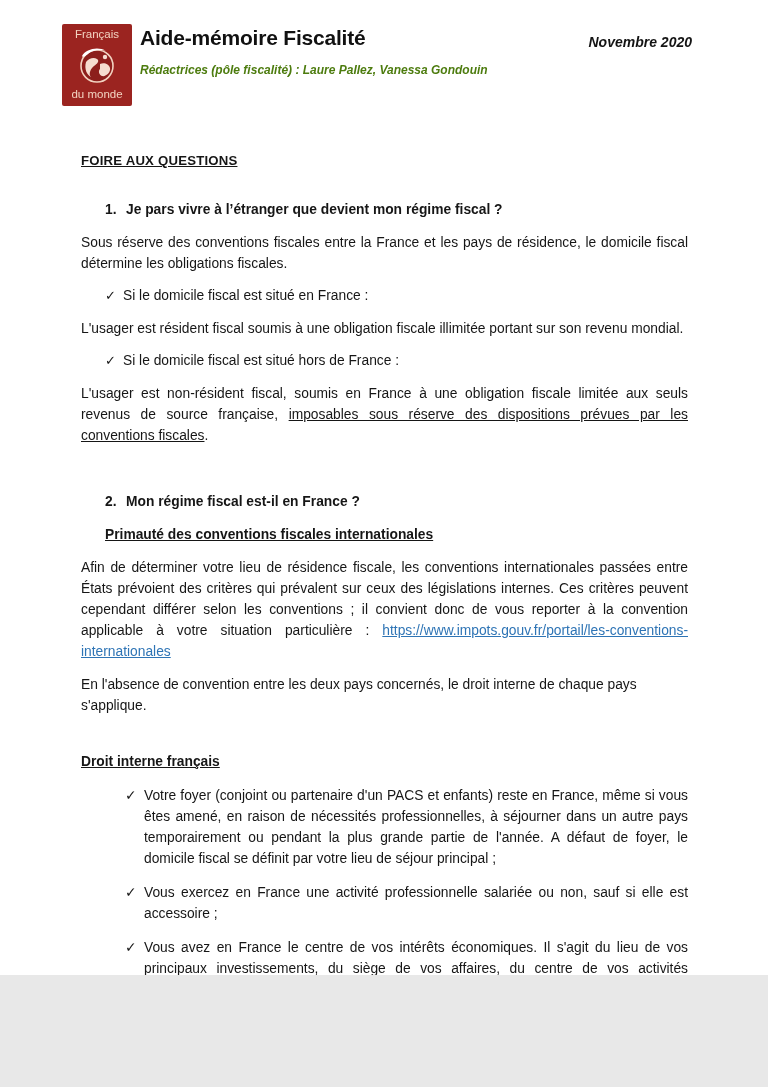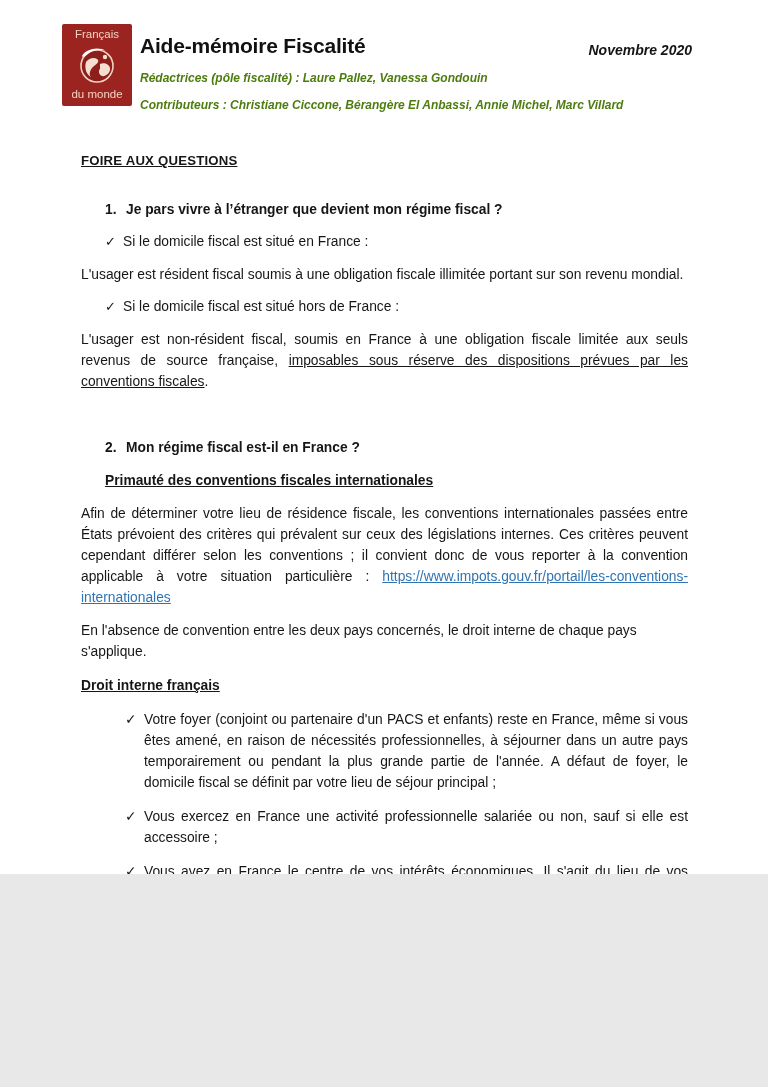--- a/index.html
+++ b/index.html
@@ -1,55 +1,55 @@
 <!DOCTYPE html>
 <html><head>
 <meta charset="utf-8">
 <style>
   * { margin:0; padding:0; box-sizing:border-box; }
   html,body { background:#e8e8e8; }
   body { font-family:"Liberation Sans", sans-serif; }
   .page {
-    position:relative; width:768px; height:874px;
+    position:relative; width:768px; height:975px;
     background:#ffffff; margin:0 auto; overflow:hidden;
     color:#141414;
   }
 
   
   .logo {
     position:absolute; left:62px; top:24px; width:70px; height:82px;
     background:#9b2420; border-radius:2px;
     display:flex; flex-direction:column; align-items:center; justify-content:space-between;
     padding:5px 2px 6px;
   }
   .logo-word { color:#f2d2c0; font-size:11.5px; line-height:11px; }
   .logo svg { display:block; }
 
   .header-text { position:absolute; left:140px; top:26px; right:76px; }
   .title-row { display:flex; justify-content:space-between; align-items:flex-end; }
   .doc-title { font-size:21px; font-weight:bold; letter-spacing:-0.2px; color:#111; }
-  .doc-date { font-size:14px; font-weight:bold; font-style:italic; margin-top:16px; white-space:nowrap; }
+  .doc-date { font-size:14px; font-weight:bold; font-style:italic; margin-top:8px; white-space:nowrap; }
   .subtitle { font-size:12px; font-weight:bold; font-style:italic; margin-top:13px; line-height:14px; color:#4d7c0f; }
   .subtitle:first-of-type { margin-top:7px; }
 
   
   .content {
     position:absolute; left:81px; top:150px; width:607px;
     font-size:13.8px; line-height:21px; color:#161616;
   }
   .section-heading { font-weight:bold; text-decoration:underline; font-size:13.2px; letter-spacing:0.2px; }
   .q-heading { display:flex; font-weight:bold; margin:28px 0 0 24px; }
   .q-heading.q2 { margin-top:45px; }
   .q-num { width:21px; flex:0 0 21px; }
   p { margin-top:12px; }
   .just { text-align:justify; }
   .check-row { display:flex; margin:11px 0 0 24px; }
   .check-row .check { width:18px; flex:0 0 18px; font-size:13px; }
   .u { text-decoration:underline; }
-  .sub-heading { font-weight:bold; text-decoration:underline; margin-top:13px; }
+  .sub-heading { font-weight:bold; text-decoration:underline; margin-top:35px; }
   .sub-heading.first { margin-top:12px;padding-left:24px; }
   a.link { color:#2e74b5; text-decoration:underline; word-break:break-word; cursor:pointer; }
   .bullet-row { display:flex; margin:13px 0 0 44px; text-align:justify; }
   .bullet-row .check { width:19px; flex:0 0 19px; }
   .footnote { margin-top:14px; }
 
   
   .footer {
     position:absolute; left:0; right:0; top:982px;
     display:flex; flex-direction:column; align-items:center;
@@ -84,32 +84,32 @@
     </svg>
     <div class="logo-word">du monde</div>
   </div>
 
   <div class="header-text">
     <div class="title-row">
       <div class="doc-title">Aide-mémoire Fiscalité</div>
       <div class="doc-date">Novembre 2020</div>
     </div>
     <div class="subtitle">Rédactrices (pôle fiscalité) : Laure Pallez, Vanessa Gondouin</div>
-    <div class="subtitle">Contributeurs : Christiane Ciccone, Bérangère El Anbassi, Annie Michel, Marc Villard</div>
   </div>
 
   <div class="content">
 
     <div class="section-heading">FOIRE AUX QUESTIONS</div>
 
     <div class="q-heading">
       <span class="q-num">1.</span>
       <span>Je pars vivre à l’étranger que devient mon régime fiscal ?</span>
     </div>
 
+    <p class="just">Sous réserve des conventions fiscales entre la France et les pays de résidence, le domicile fiscal détermine les obligations fiscales.</p>
 
     <div class="check-row">
       <span class="check">✓</span>
       <span>Si le domicile fiscal est situé en France :</span>
     </div>
 
     <p>L'usager est résident fiscal soumis à une obligation fiscale illimitée portant sur son revenu mondial.</p>
 
     <div class="check-row">
       <span class="check">✓</span>

